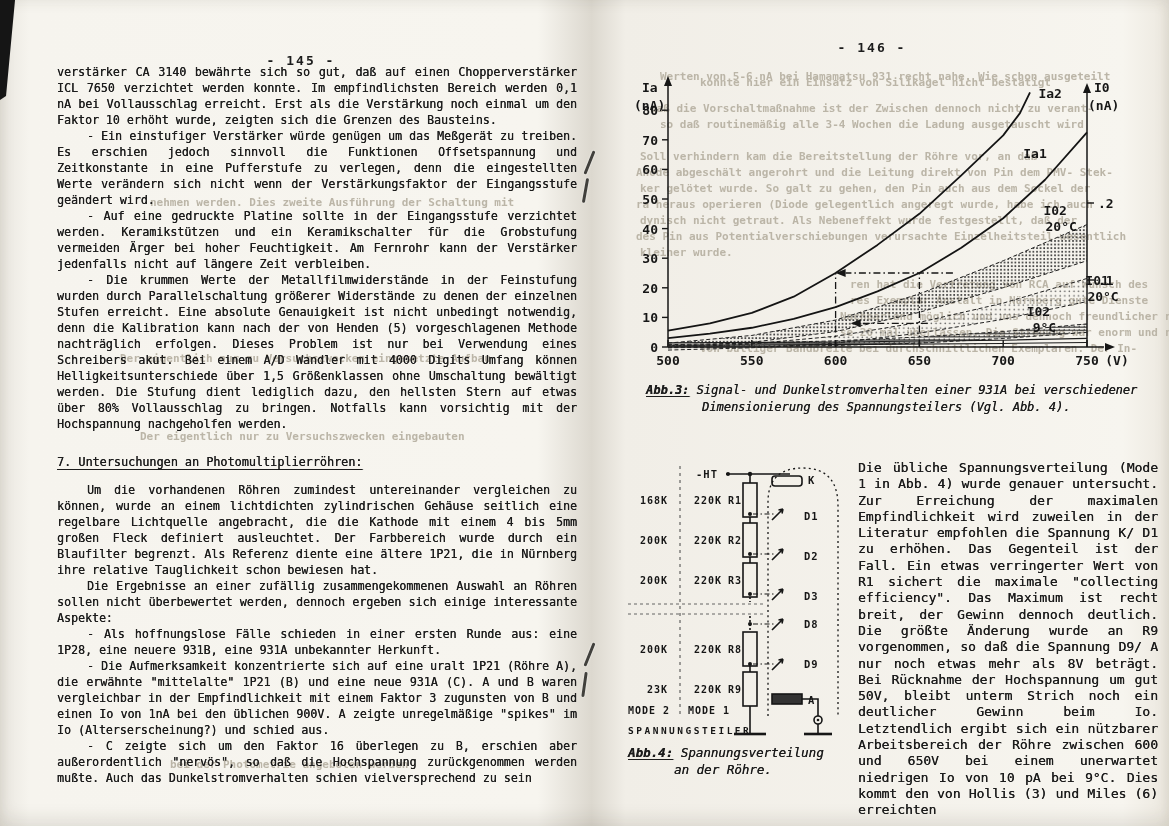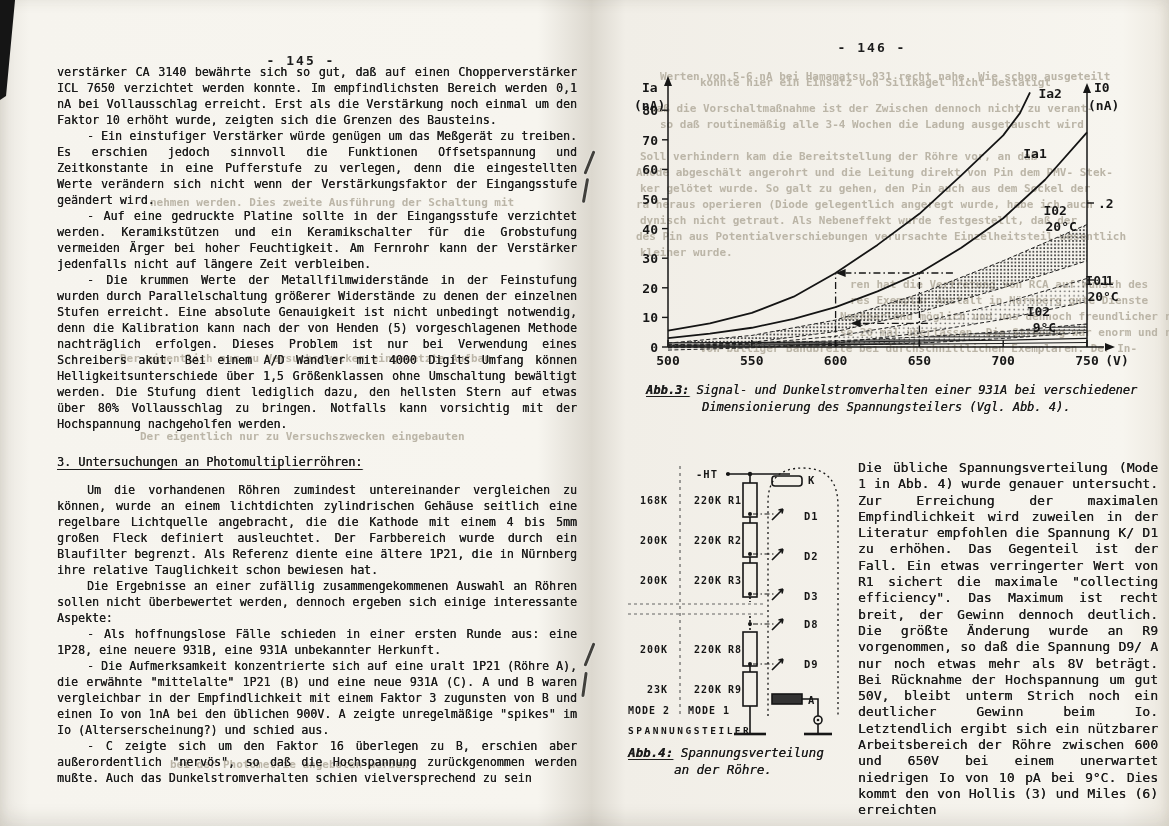--- a/index.html
+++ b/index.html
@@ -55,21 +55,21 @@
 
   <div id="ghost-left"></div>
   <div id="ghost-right"></div>
 
   <div class="hdr content" style="left:41px;top:30px;width:520px;margin-top:23px;">- 145 -</div>
   <div id="left-body" class="body-text content" style="left:57px;top:64px;width:520px;">
       <p class="para">verstärker CA 3140 bewährte sich so gut, daß auf einen Chopperverstärker ICL 7650 verzichtet werden konnte. Im empfindlichsten Bereich werden 0,1 nA bei Vollausschlag erreicht. Erst als die Verstärkung noch einmal um den Faktor 10 erhöht wurde, zeigten sich die Grenzen des Bausteins.</p>
       <p class="para indent">- Ein einstufiger Verstärker würde genügen um das Meßgerät zu treiben. Es erschien jedoch sinnvoll die Funktionen Offsetspannung und Zeitkonstante in eine Pufferstufe zu verlegen, denn die eingestellten Werte verändern sich nicht wenn der Verstärkungsfaktor der Eingangsstufe geändert wird.</p>
       <p class="para indent">- Auf eine gedruckte Platine sollte in der Eingangsstufe verzichtet werden. Keramikstützen und ein Keramikschalter für die Grobstufung vermeiden Ärger bei hoher Feuchtigkeit. Am Fernrohr kann der Verstärker jedenfalls nicht auf längere Zeit verbleiben.</p>
       <p class="para indent">- Die krummen Werte der Metallfilmwiderstände in der Feinstufung wurden durch Parallelschaltung größerer Widerstände zu denen der einzelnen Stufen erreicht. Eine absolute Genauigkeit ist nicht unbedingt notwendig, denn die Kalibration kann nach der von Henden (5) vorgeschlagenen Methode nachträglich erfolgen. Dieses Problem ist nur bei Verwendung eines Schreibers akut. Bei einem A/D Wandler mit 4000 Digits Umfang können Helligkeitsunterschiede über 1,5 Größenklassen ohne Umschaltung bewältigt werden. Die Stufung dient lediglich dazu, den hellsten Stern auf etwas über 80% Vollausschlag zu bringen. Notfalls kann vorsichtig mit der Hochspannung nachgeholfen werden.</p>
-      <h3 class="sec-heading">3. Untersuchungen an Photomultiplierröhren:</h3>
+      <h3 class="sec-heading">7. Untersuchungen an Photomultiplierröhren:</h3>
       <p class="para indent">Um die vorhandenen Röhren zumindest untereinander vergleichen zu können, wurde an einem lichtdichten zylindrischen Gehäuse seitlich eine regelbare Lichtquelle angebracht, die die Kathode mit einem 4 bis 5mm großen Fleck definiert ausleuchtet. Der Farbbereich wurde durch ein Blaufilter begrenzt. Als Referenz diente eine ältere 1P21, die in Nürnberg ihre relative Tauglichkeit schon bewiesen hat.</p>
       <p class="para indent">Die Ergebnisse an einer zufällig zusammengekommenen Auswahl an Röhren sollen nicht überbewertet werden, dennoch ergeben sich einige interessante Aspekte:</p>
       <p class="para indent">- Als hoffnungslose Fälle schieden in einer ersten Runde aus: eine 1P28, eine neuere 931B, eine 931A unbekannter Herkunft.</p>
       <p class="para indent">- Die Aufmerksamkeit konzentrierte sich auf eine uralt 1P21 (Röhre A), die erwähnte "mittelalte" 1P21 (B) und eine neue 931A (C). A und B waren vergleichbar in der Empfindlichkeit mit einem Faktor 3 zugunsten von B und einen Io von 1nA bei den üblichen 900V. A zeigte unregelmäßige "spikes" im Io (Alterserscheinung?) und schied aus.</p>
       <p class="para indent">- C zeigte sich um den Faktor 16 überlegen zu B, erschien aber außerordentlich "nervös", so daß die Hochspannung zurückgenommen werden mußte. Auch das Dunkelstromverhalten schien vielversprechend zu sein</p>
     </div>
 
   <div class="hdr content" style="left:622px;top:40px;width:500px;">- 146 -</div>
 
   <svg id="abb3-svg" viewBox="0 0 545 330" style="left:622px;top:60px;width:545px;height:330px;">

